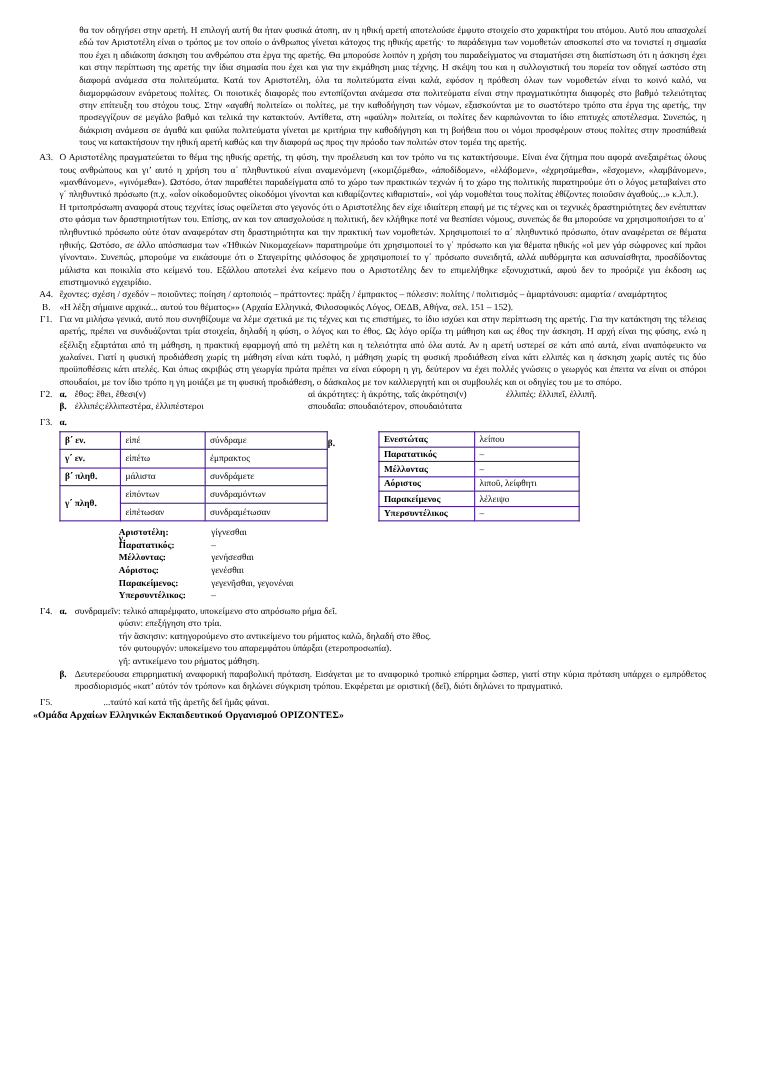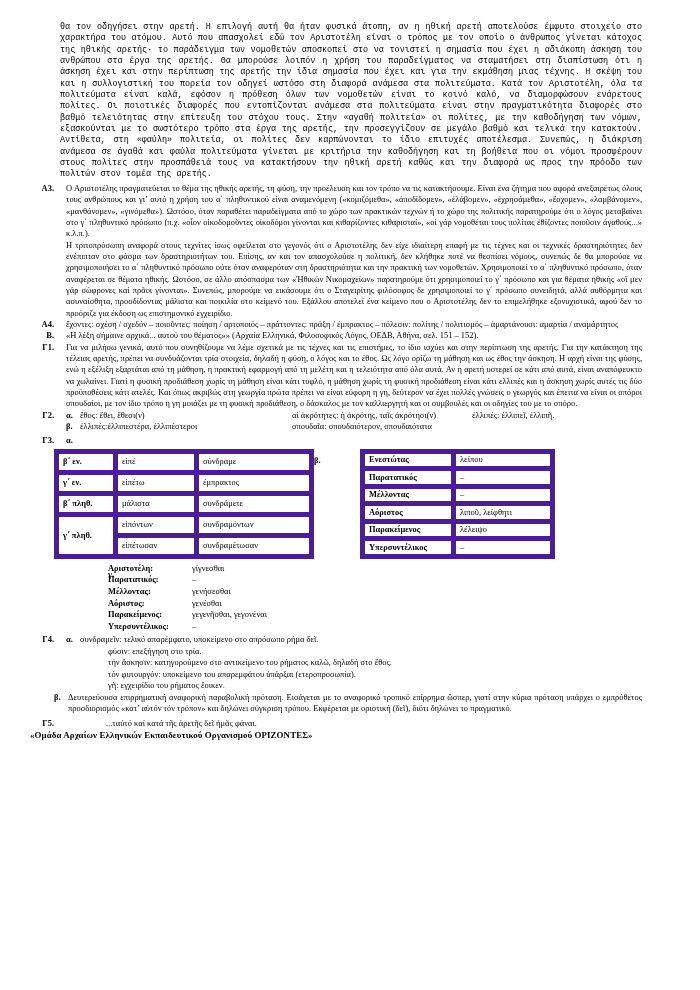--- a/index.html
+++ b/index.html
@@ -25,37 +25,36 @@
   .para {
     font-size: 8.45px;
     line-height: 11.35px;
     text-align: justify;
     text-justify: inter-word;
     margin: 0;
     hyphens: none;
   }
   .intro {
     text-indent: 0;
-    margin-left: 30px;
+    margin-left: 42px;
     margin-right: 0;
-    font-family: Liberation Mono, monospace;
   }
   
   .row {
     display: flex;
     align-items: flex-start;
     font-size: 8.45px;
     line-height: 11.35px;
   }
   .row > .lbl {
     flex: 0 0 auto;
     width: 24px;
-    font-weight: 700;
-    text-align: right;
-    padding-right: 12px;
+    font-weight: 400;
+    text-align: center;
+    padding-right: 0;
   }
   .row > .body {
     flex: 1 1 auto;
     text-align: justify;
   }
 
   .sub-row {
     display: flex;
     align-items: flex-start;
     font-size: 8.45px;
@@ -84,21 +83,21 @@
     display: flex;
     margin-top: 3px;
     margin-left: 24px;
   }
   .tbl {
     border-collapse: collapse;
     font-size: 8.45px;
     line-height: 10.4px;
   }
   .tbl td {
-    border: 5px solid #4c1d95;
+    border: 1px solid #4c1d95;
     padding: 0px 4px 1px 4px;
     vertical-align: middle;
     height: 11.5px;
     white-space: nowrap;
     margin-left: 19px;
   }
   .tbl .col-pers { width: 46px; font-weight: 700; }
   .tbl .col-a    { width: 68px; }
   .tbl .col-b    { width: 102px; }
   .tbl2 .col-t   { width: 78px; font-weight: 700; }
@@ -301,21 +300,21 @@
     <span class="body">
       <span style="display:flex">
         <span style="width:14px;font-weight:700;flex:0 0 auto">α.</span>
         <span style="flex:1 1 auto">συνδραμεῖν: τελικό απαρέμφατο, υποκείμενο στο απρόσωπο ρήμα δεῖ.</span>
       </span>
     </span>
   </div>
   <div class="hang">φύσιν: επεξήγηση στο τρία.</div>
   <div class="hang">τήν ἄσκησιν: κατηγορούμενο στο αντικείμενο του ρήματος καλῶ, δηλαδή στο ἔθος.</div>
   <div class="hang">τόν φυτουργόν: υποκείμενο του  απαρεμφάτου ὑπάρξαι (ετεροπροσωπία).</div>
-  <div class="hang">γῆ: εγχειρίδιο του ρήματος ἔοικεν.</div>
+  <div class="hang">γῆ: αντικείμενο του ρήματος μάθηση.</div>
 
   <div class="sub-row" style="margin-left:24px;">
     <span class="slbl">β.</span>
     <span class="sbody" style="text-align:justify">Δευτερεύουσα επιρρηματική αναφορική παραβολική πρόταση. Εισάγεται με το αναφορικό τροπικό επίρρημα ὥσπερ, γιατί στην κύρια πρόταση υπάρχει ο εμπρόθετος προσδιορισμός «κατ’ αὐτόν τόν τρόπον» και δηλώνει σύγκριση τρόπου. Εκφέρεται με οριστική (δεῖ), διότι δηλώνει το πραγματικό.</span>
   </div>
 
   <div class="row mt3">
     <span class="lbl">Γ5.</span>
     <span class="body">...ταὐτό καί κατά τῆς ἀρετῆς δεῖ ἡμᾶς φάναι.</span>
   </div>

